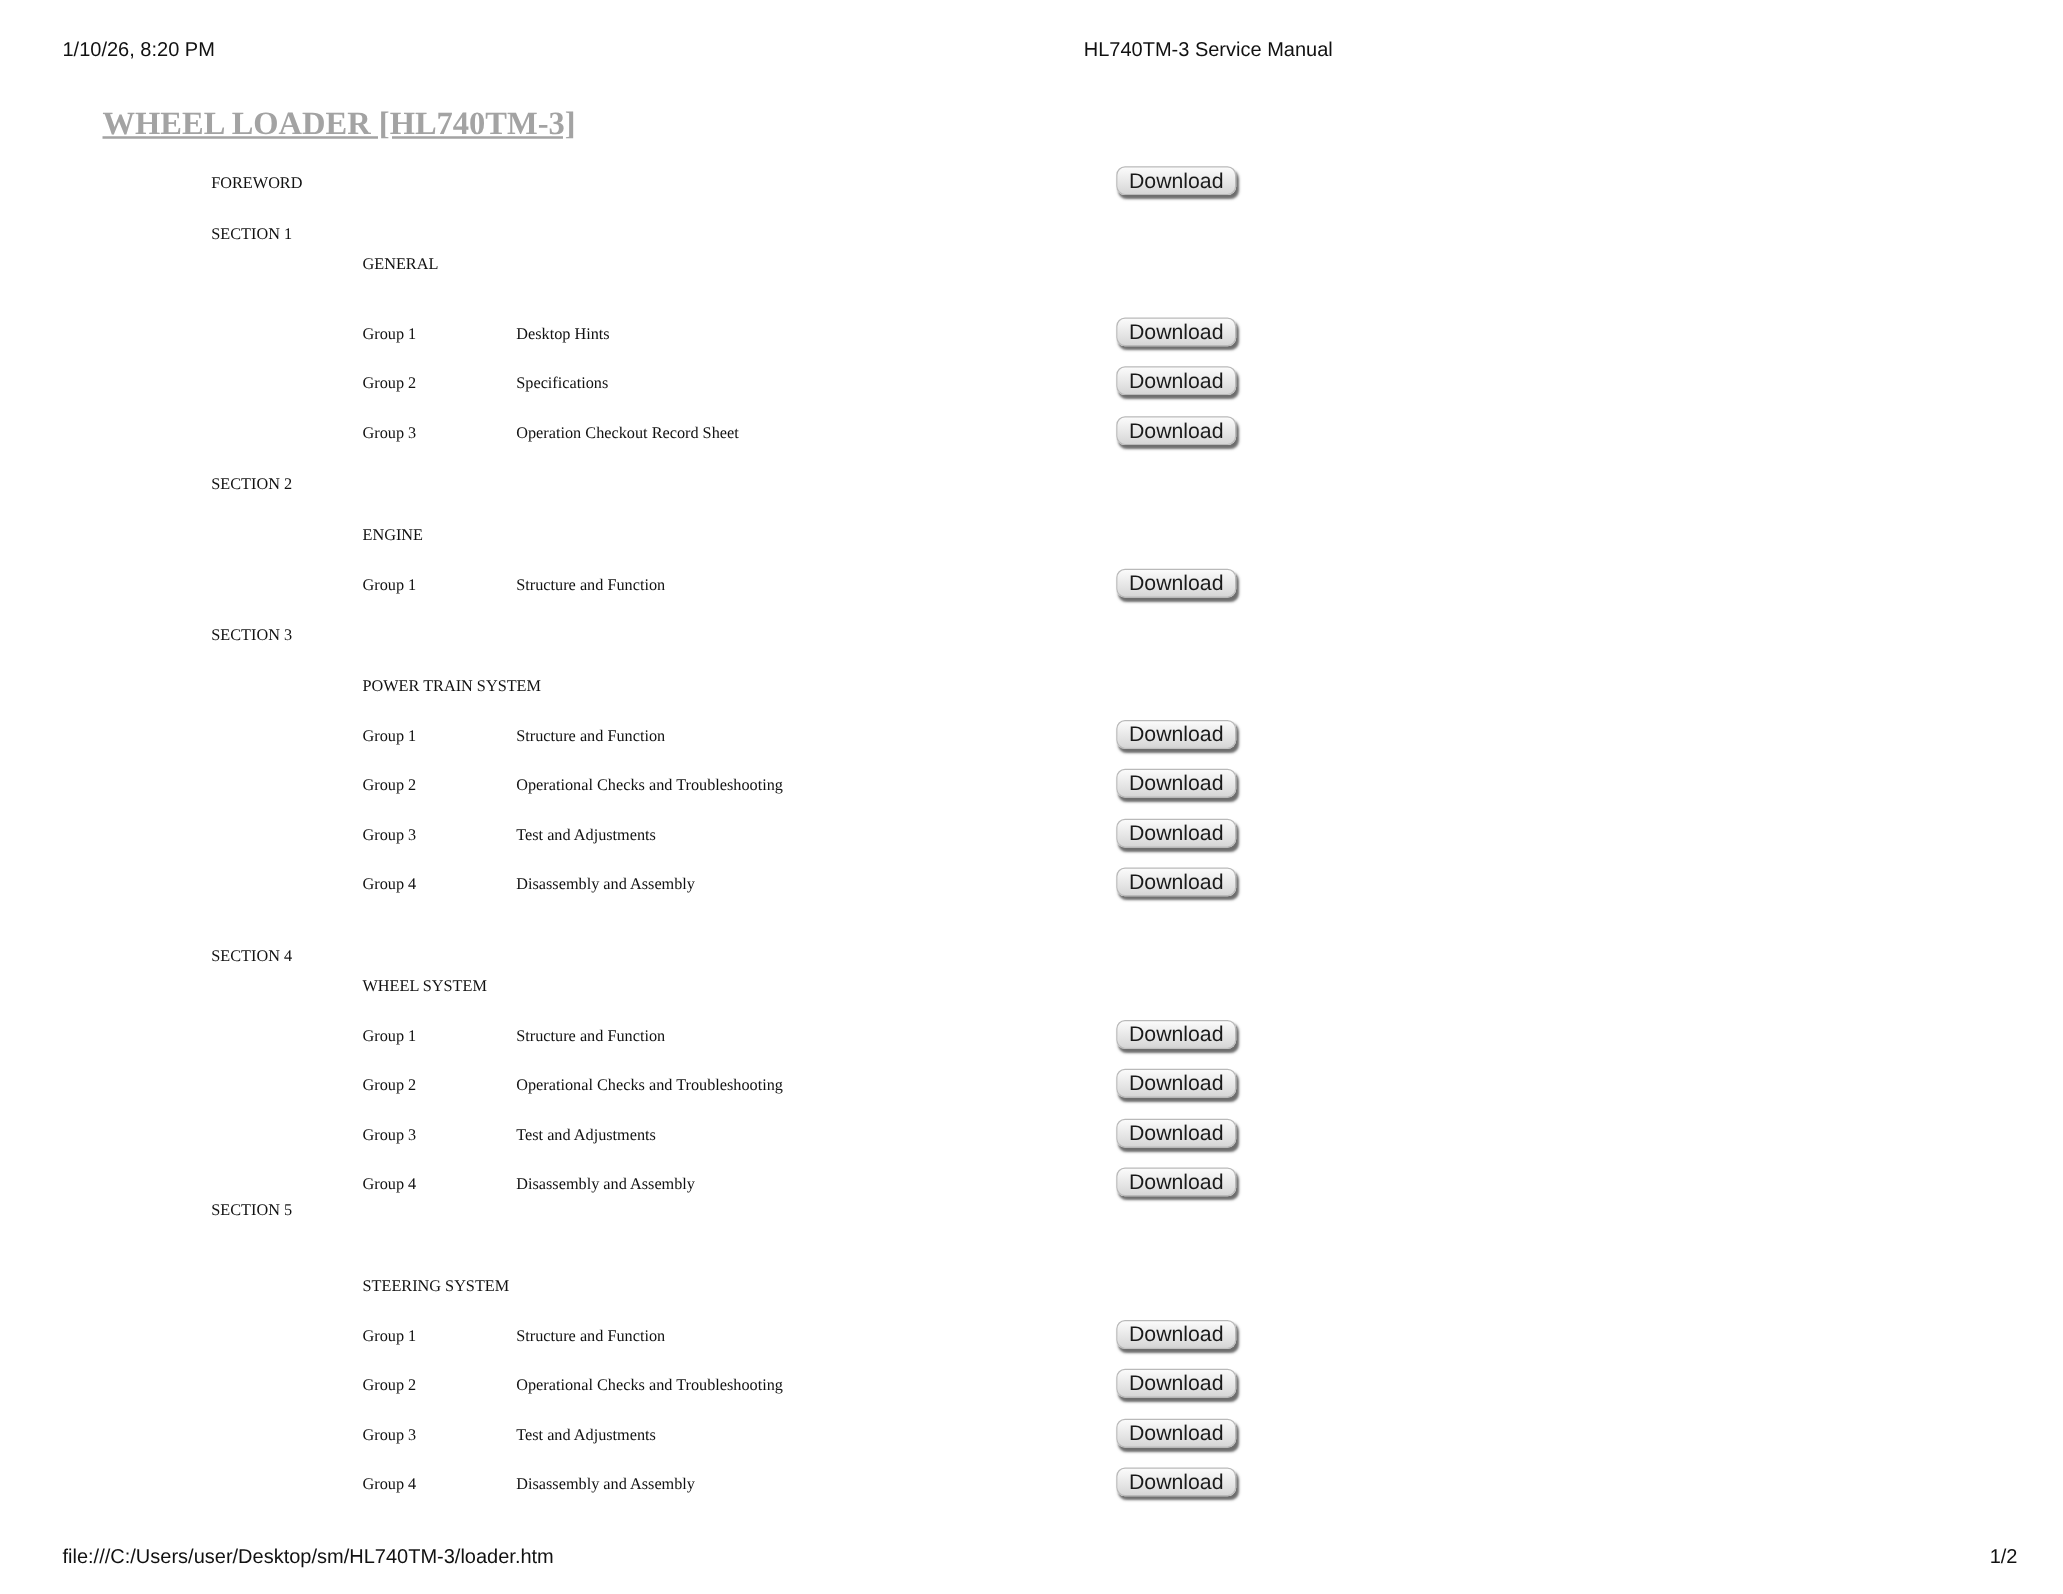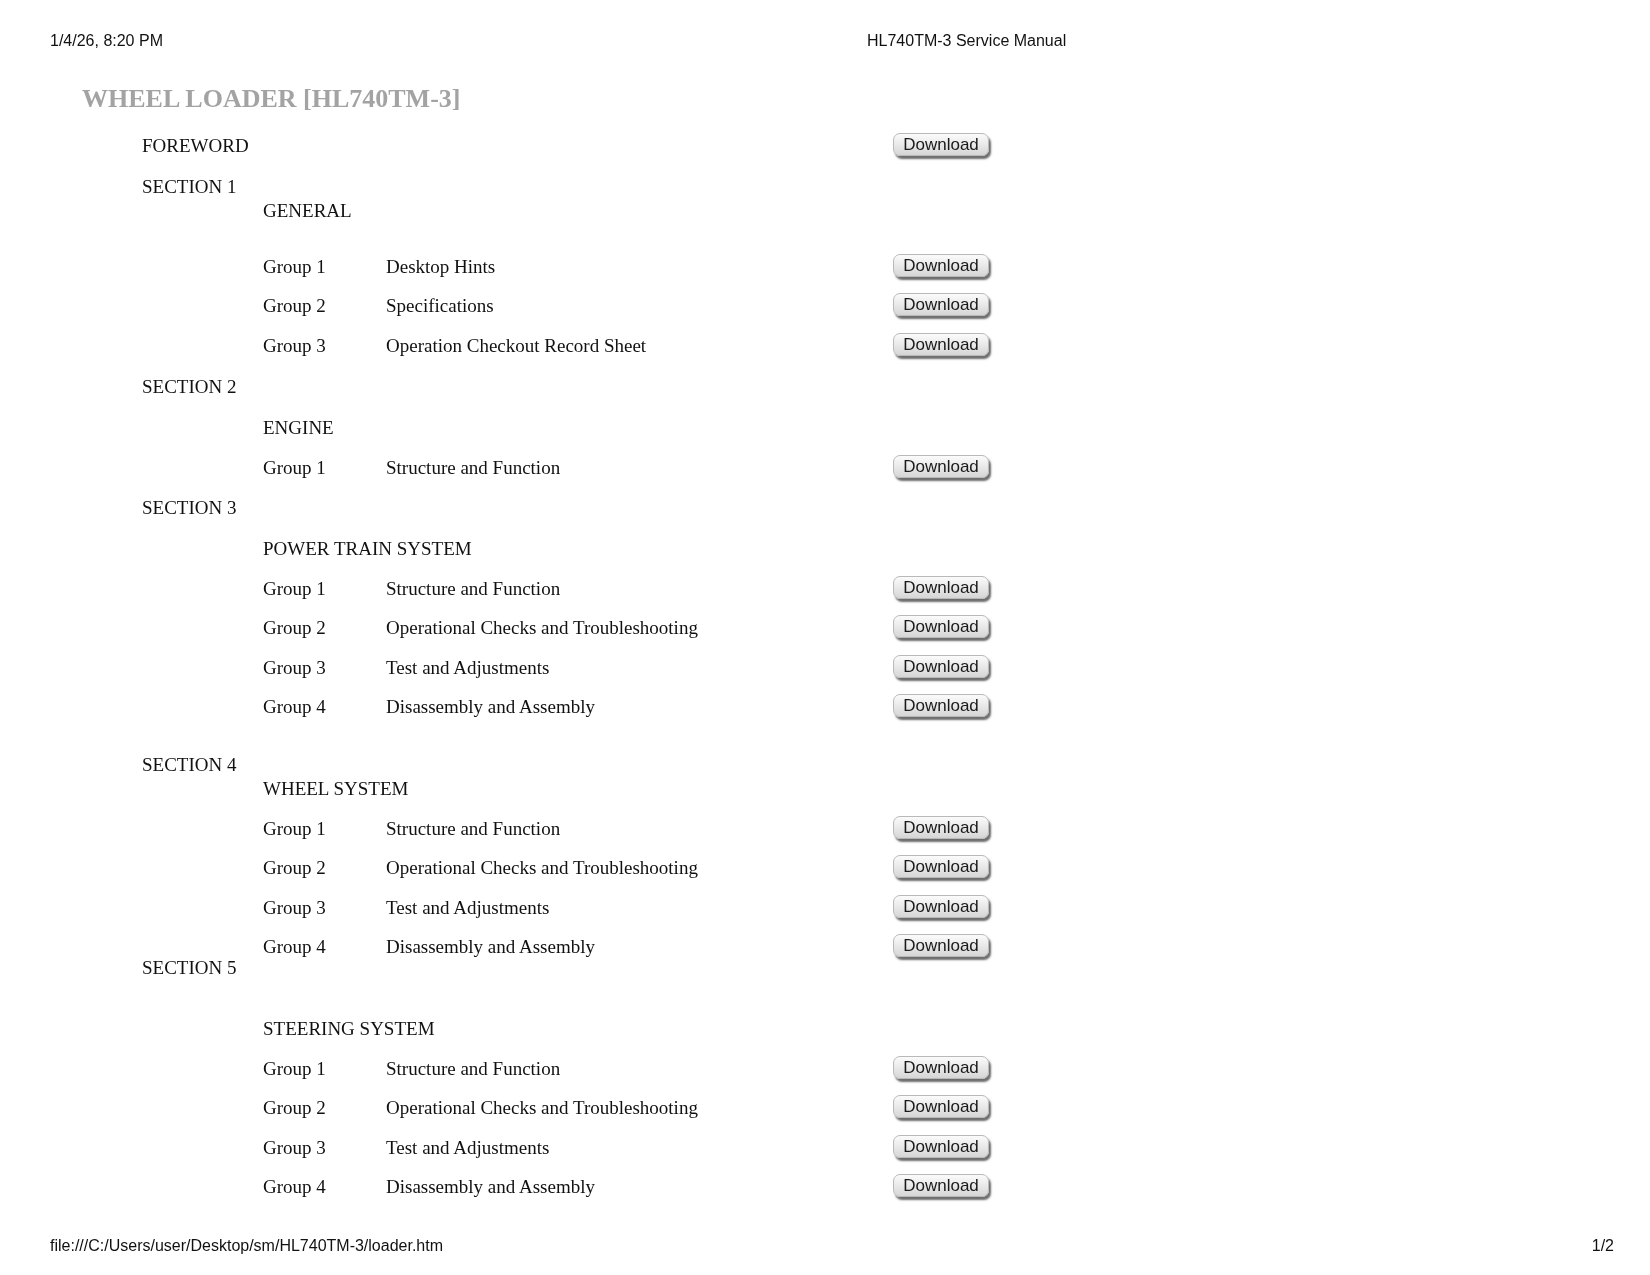--- a/index.html
+++ b/index.html
@@ -30,40 +30,42 @@
   .doc-title {
     position: absolute;
     left: 82px;
     top: 84px;
     font-family: "Liberation Serif", serif;
     font-weight: bold;
     font-size: 26px;
     color: #a3a3a3;
     white-space: nowrap;
     letter-spacing: 0px;
+    text-decoration: underline;
   }
 
   .toc {
     position: absolute;
     left: 0;
     top: 0;
     width: 1650px;
   }
   .row {
     position: absolute;
     left: 0;
     width: 1100px;
     height: 30px;
   }
   .row .txt {
     position: absolute;
     top: 3px;
-    font-size: 19px;
+    font-size: 13px;
     white-space: nowrap;
     line-height: 24px;
+    margin-left: 27px;
   }
   .col-section { left: 142px; }
   .col-sub { left: 263px; }
   .col-desc { left: 386px; }
 
   .dl-btn {
     position: absolute;
     left: 893px;
     top: 2px;
     width: 96px;
@@ -79,21 +81,21 @@
     text-align: center;
     line-height: 21px;
     cursor: pointer;
     padding: 0;
     letter-spacing: 0px;
   }
 </style>
 </head>
 <body>
 
-<div class="print-header-left">1/4/26, 8:20 PM</div>
+<div class="print-header-left">1/10/26, 8:20 PM</div>
 <div class="print-header-center">HL740TM-3 Service Manual</div>
 
 <div class="doc-title">WHEEL LOADER [HL740TM-3]</div>
 
 <div class="toc">
 
   <div class="row" style="top:131px">
     <span class="txt col-section">FOREWORD</span>
     <button class="dl-btn">Download</button>
   </div>

